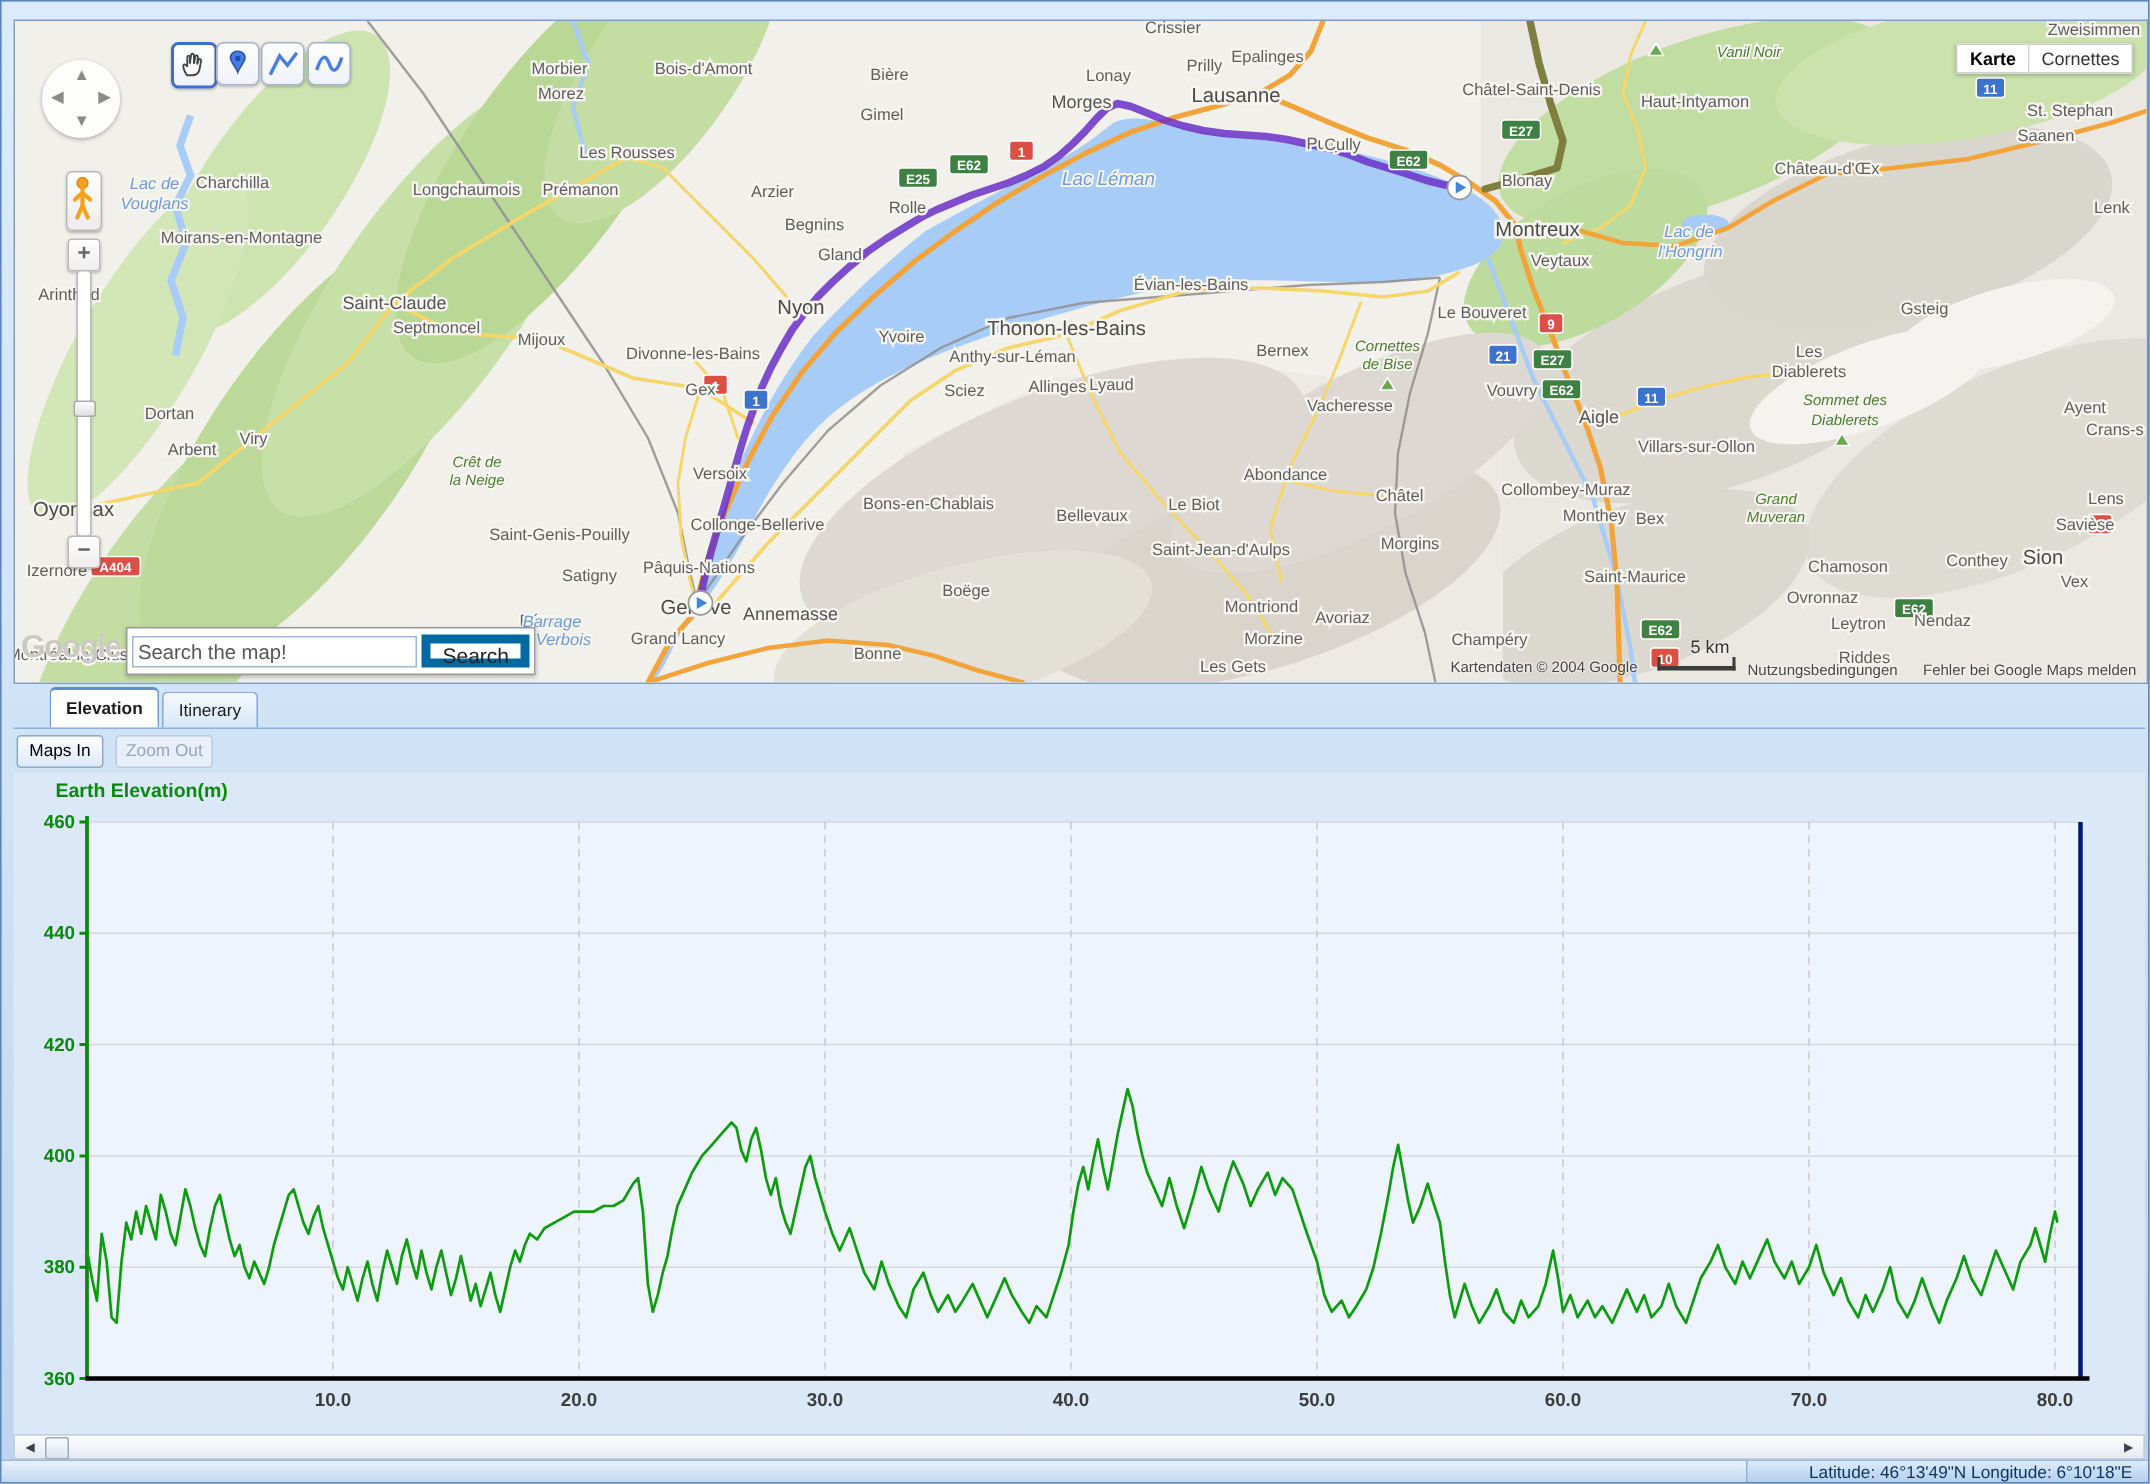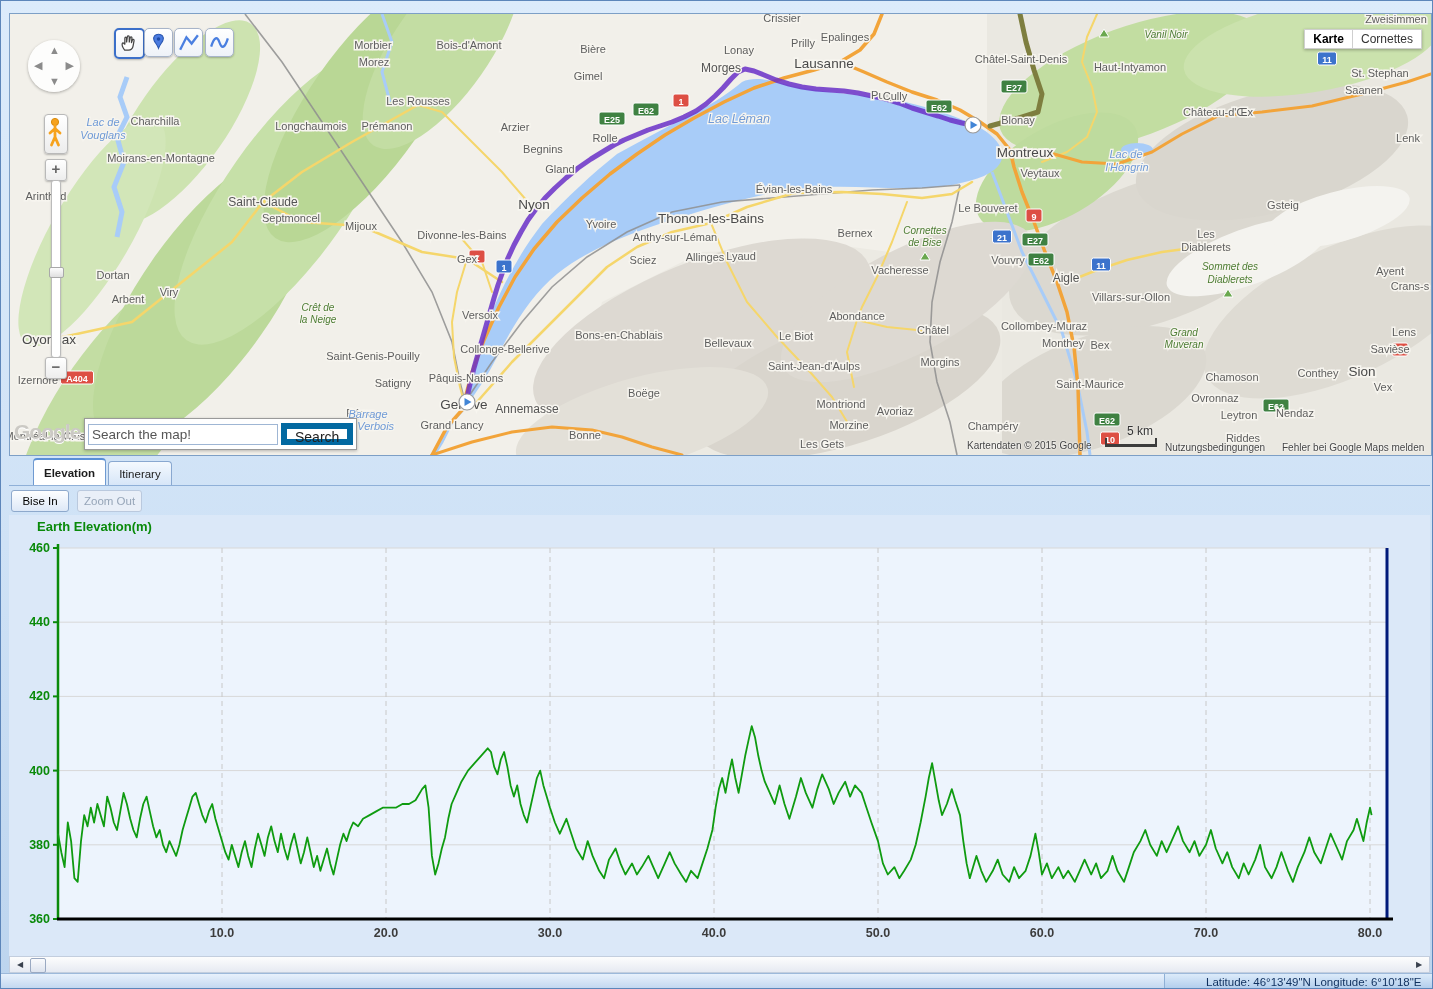--- a/index.html
+++ b/index.html
@@ -383,35 +383,35 @@
       <div class="mt sel">Karte</div>
       <div class="mt">Cornettes</div>
     </div>
 
     <div class="glogo">Google</div>
     <div class="search-wrap">
       <input class="search-input" value="Search the map!" style="">
       <button class="search-btn">Search</button>
     </div>
 
-    <div class="attr attr-data">Kartendaten © 2015 Google</div>
+    <div class="attr attr-data">Kartendaten © 2004 Google</div>
     <div class="attr attr-terms">Nutzungsbedingungen</div>
     <div class="attr attr-report">Fehler bei Google Maps melden</div>
     <div class="scale-txt">5 km</div>
     <div class="scale-bar"></div>
   </div>
 
   <div class="tabs">
     <div class="tab active">Elevation</div>
     <div class="tab">Itinerary</div>
   </div>
   <div class="tabline"></div>
 
   <div class="chart-toolbar">
-    <button class="cbtn">Bise In</button>
+    <button class="cbtn">Maps In</button>
     <button class="cbtn" disabled="">Zoom Out</button>
   </div>
 
   <div class="chart-bg"></div>
   <div class="ylab">Earth Elevation(m)</div>
   <svg class="chart-svg" id="chart-svg" width="1433" height="415" viewBox="0 540 1433 415">
       <rect x="57" y="547" width="1329" height="371" fill="#edf4fd"></rect>
       <line x1="52" y1="918" x2="57" y2="918" stroke="#0a8a0a" stroke-width="2"></line>
       <text x="49" y="922" text-anchor="end" style="font:bold 12.5px &quot;Liberation Sans&quot;,sans-serif;fill:#0a8a0a;">360</text>
       <line x1="57" y1="843.8" x2="1386" y2="843.8" stroke="#d8d8d8" stroke-width="1"></line>

